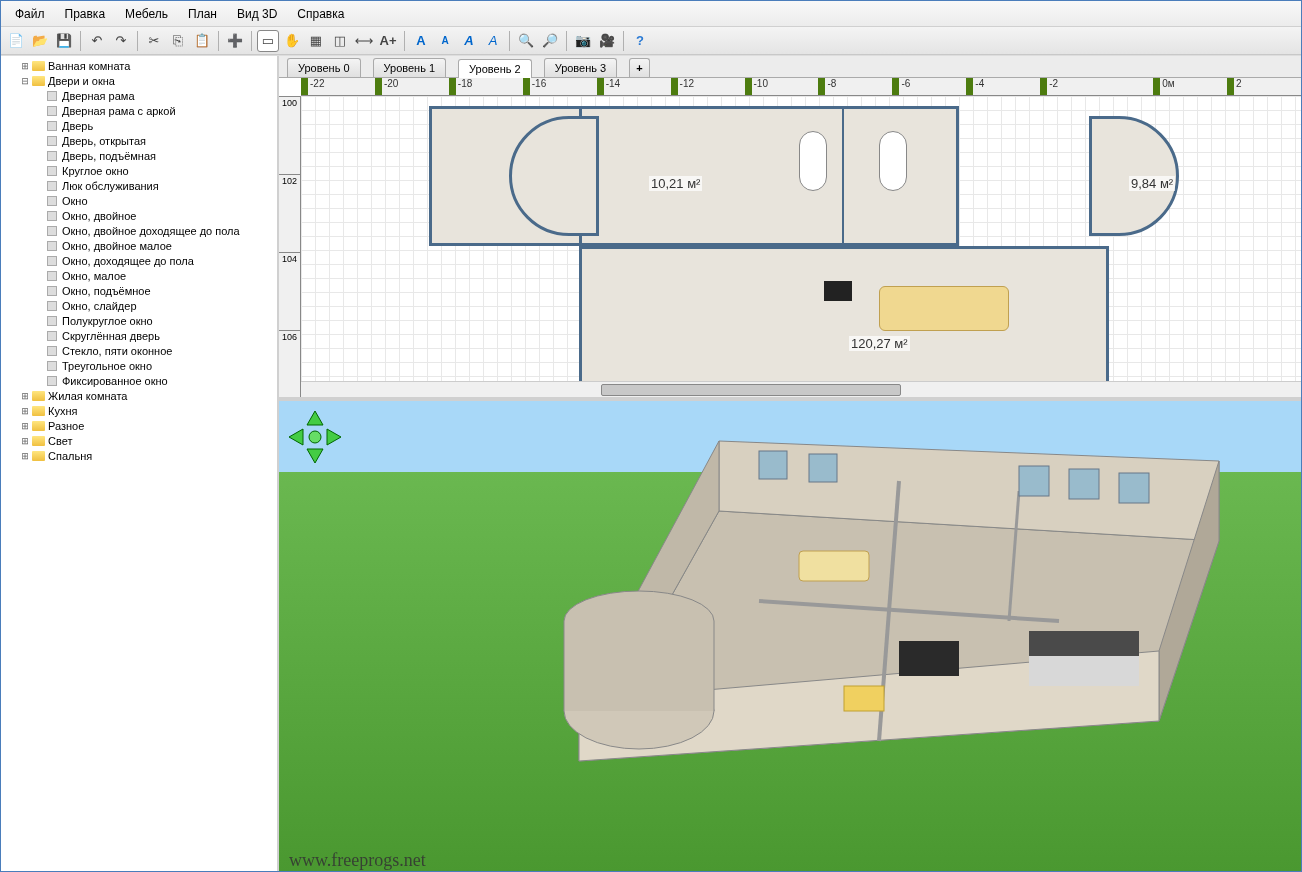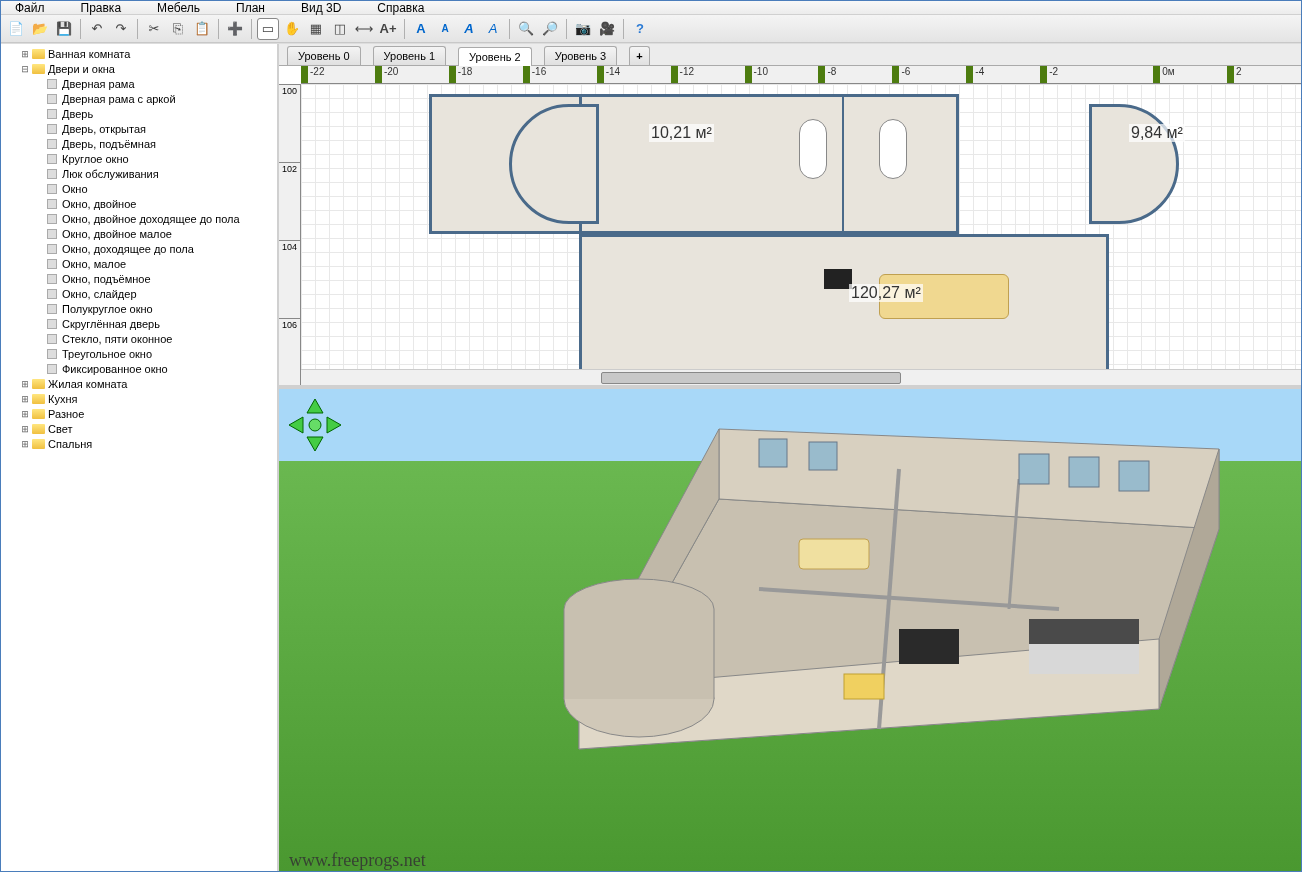--- a/index.html
+++ b/index.html
@@ -4,21 +4,21 @@
 <style>
 * { box-sizing: border-box; margin: 0; padding: 0; }
 body { font-family: "Segoe UI", Tahoma, sans-serif; font-size: 11px; background: #fff; overflow: hidden; }
 .window { width: 1302px; height: 872px; border: 1px solid #4a7dbb; background: #fff; display: flex; flex-direction: column; }
 .titlebar { height: 30px; background: linear-gradient(to bottom, #f8f8f8, #e0e8f0); display: flex; align-items: center; padding: 0 4px; border-bottom: 1px solid #b8c8d8; }
 .titlebar .app-icon { width: 16px; height: 16px; margin-right: 6px; background: #f0c040; border-radius: 2px; }
 .titlebar .title { flex: 1; color: #000; font-size: 12px; }
 .win-controls { display: flex; gap: 2px; }
 .win-btn { width: 30px; height: 20px; border: 1px solid #888; background: linear-gradient(to bottom,#f8f8f8,#d8d8d8); display:flex; align-items:center; justify-content:center; font-size:10px; cursor:pointer; border-radius:3px;}
 .win-btn.close { background: linear-gradient(to bottom, #d96a6a,#c14545); border-color:#8a2a2a; color:#fff; }
-.menubar { height: 14px; background: linear-gradient(to bottom, #f8f8f8, #ececec); display: flex; align-items: center; padding: 0 6px; gap: 20px; border-bottom:1px solid #d0d0d0; font-size:12px;}
+.menubar { height: 26px; background: linear-gradient(to bottom, #f8f8f8, #ececec); display: flex; align-items: center; padding: 0 6px; gap: 4px; border-bottom:1px solid #d0d0d0; font-size:12px;}
 .menubar span { padding: 2px 8px; cursor: pointer; }
 .toolbar { height: 28px; background: linear-gradient(to bottom, #f4f4f4, #e4e4e4); display: flex; align-items: center; padding: 2px 4px; gap: 2px; border-bottom: 1px solid #c8c8c8; }
 .tbtn { width: 22px; height: 22px; display: flex; align-items: center; justify-content: center; border: 1px solid transparent; border-radius:3px; cursor:pointer; font-size:13px; color:#444;}
 .tsep { width: 1px; height: 20px; background: #b0b0b0; margin: 0 3px; }
 .content { flex:1; display:flex; border-top:1px solid #ddd; min-height:0;}
 .sidebar { width: 278px; border-right: 2px solid #d0d0d0; overflow-y:auto; background:#fff; padding:2px 0; font-size:11px;}
 .tree-item { display:flex; align-items:center; padding:1px 2px; cursor:pointer; white-space:nowrap; height:15px;}
 .tree-toggle { width:12px; text-align:center; font-size:9px; color:#666;}
 .tree-icon { width:14px; height:14px; margin-right:3px; display:inline-flex; align-items:center; justify-content:center;}
 .folder-icon { background:linear-gradient(to bottom,#ffe680,#f0c040); border-radius:1px; width:13px; height:10px;}
@@ -32,21 +32,21 @@
 .tab.active { background:#fff; position:relative; top:1px;}
 .tab.add { padding:3px 6px; font-weight:bold;}
 .plan-canvas { flex:1; position:relative; overflow:hidden; background:#fff;}
 .ruler-h { position:absolute; top:0; left:22px; right:0; height:18px; background:#f0f0f0; border-bottom:1px solid #888; display:flex; font-size:10px;}
 .ruler-h div { border-left:7px solid #4d7c0f; padding-left:2px; color:#333;}
 .ruler-v { position:absolute; top:18px; left:0; width:22px; bottom:0; background:#f0f0f0; border-right:1px solid #888;}
 .ruler-v div { border-top:1px solid #888; font-size:9px; text-align:center; writing-mode:horizontal-tb; padding-top:1px;}
 .grid { position:absolute; top:18px; left:22px; right:0; bottom:0; background-image: linear-gradient(#e8e8e8 1px,transparent 1px),linear-gradient(90deg,#e8e8e8 1px,transparent 1px); background-size:14px 14px;}
 .floorplan { position:absolute; top:28px; left:150px; width:760px; height:290px; }
 .room { position:absolute; background:#e8e4dc; border:3px solid #4a6a8a; }
-.room-label { position:absolute; font-size:16px; color:#333; background:rgba(255,255,255,0.7); padding:0 2px;}
+.room-label { position:absolute; font-size:13px; color:#333; background:rgba(255,255,255,0.7); padding:0 2px;margin-top:40px;}
 .scroll-h { position:absolute; bottom:0; left:22px; right:0; height:16px; background:#f0f0f0; border-top:1px solid #ccc; display:flex; align-items:center;}
 .scroll-thumb { height:12px; background:#c8c8c8; border:1px solid #888; margin-left:30%; width:30%; border-radius:2px;}
 .view3d { flex:1; position:relative; background:linear-gradient(to bottom,#a8d8f8 0%,#a8d8f8 15%,#6ab850 15%,#4a9830 100%); overflow:hidden;}
 .nav-compass { position:absolute; top:8px; left:8px; width:56px; height:56px; }
 .house3d { position:absolute; top:20px; left:180px; width:800px; height:380px; }
 .watermark { position:absolute; bottom:0; left:10px; font-size:18px; color:#333; font-family:Georgia,serif; opacity:0.85;}
 </style>
 </head>
 <body>
 

